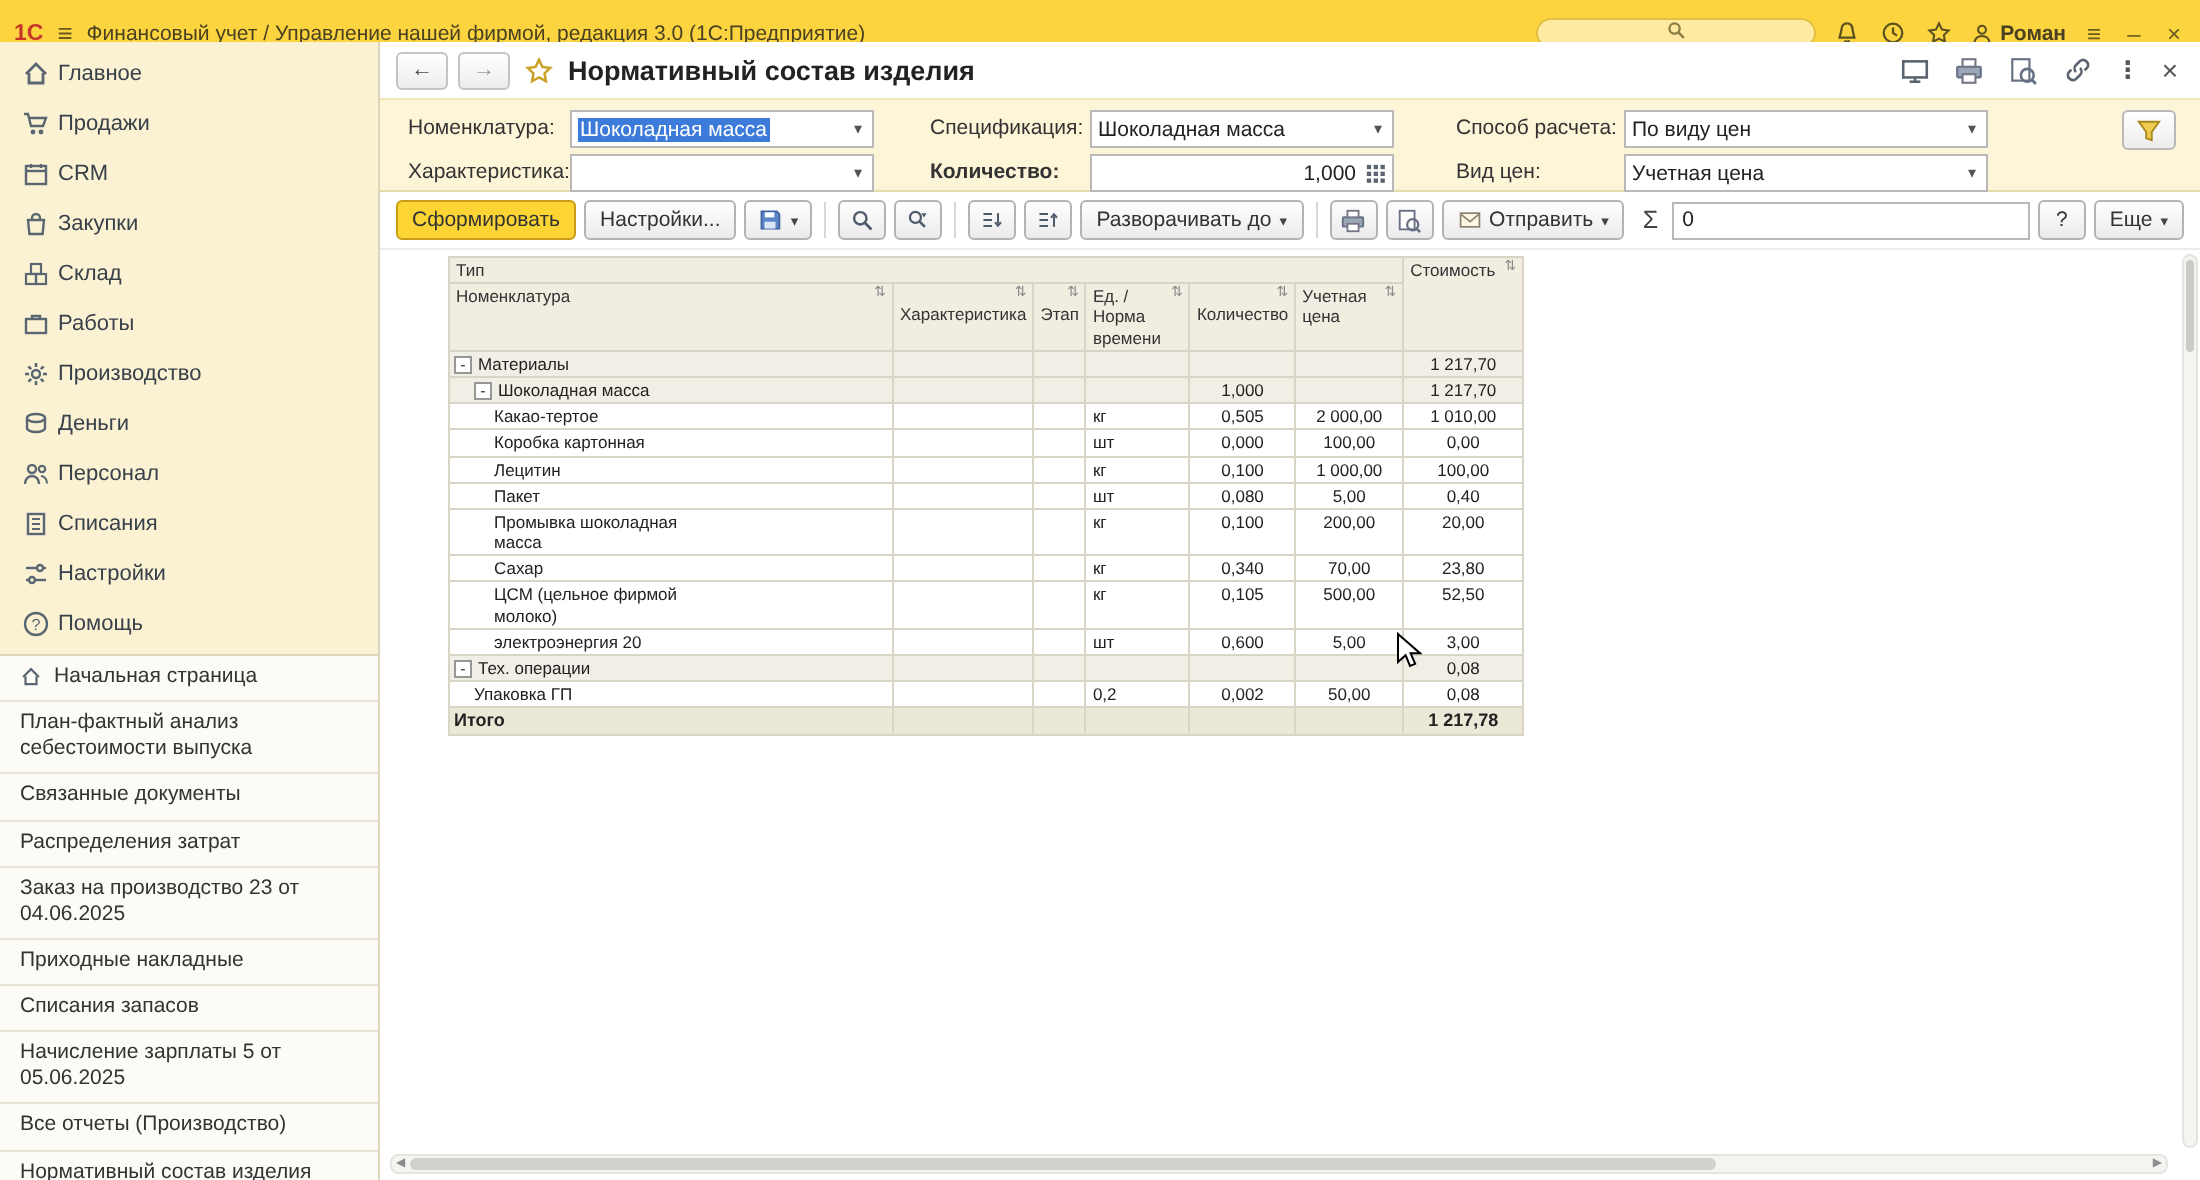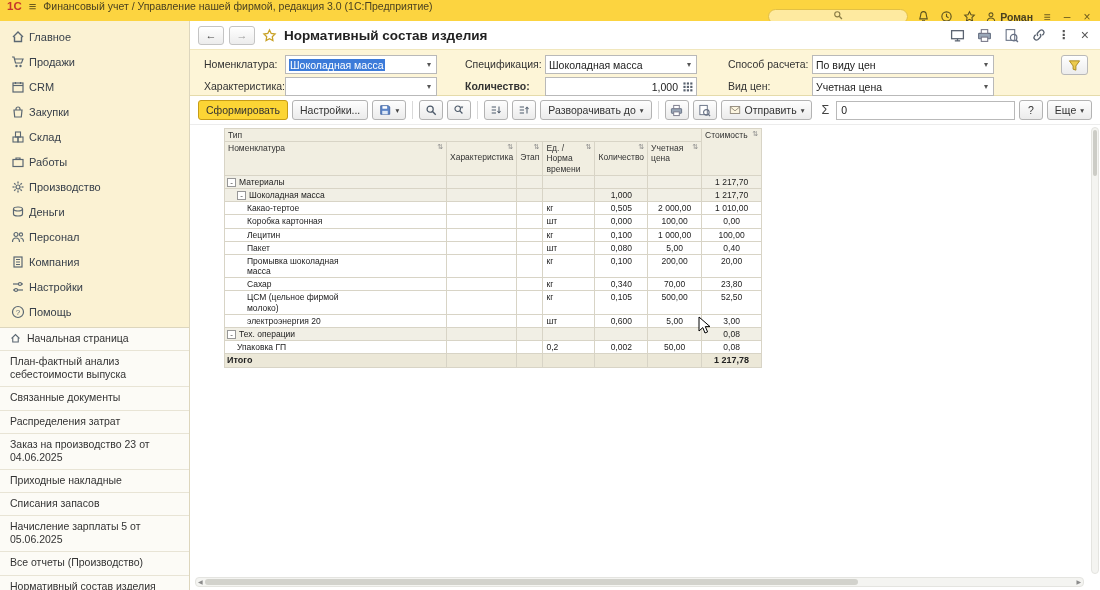--- a/index.html
+++ b/index.html
@@ -2,21 +2,21 @@
 <html><head>
 <meta charset="utf-8">
 <style>
   * { box-sizing: border-box; margin: 0; padding: 0; }
   html,body { width:1100px; height:590px; overflow:hidden;
     font-family:"Liberation Sans","DejaVu Sans",sans-serif; background:#ddd; }
   .screen { position:relative; width:1100px; height:590px; background:#fff; overflow:hidden; }
 
   
   .topbar { position:absolute; top:0; left:0; right:0; height:34px; background:#fcd440;
-    display:flex; gap:7px; padding:0 7px; border-bottom:1px solid #e8bd32; }
+    display:flex; align-items:center; gap:7px; padding:0 7px; border-bottom:1px solid #e8bd32; }
   .logo { color:#c6372a; font-weight:bold; font-size:11.5px; }
   .burger { font-size:13px; color:#6b5a1d; cursor:pointer; line-height:1; }
   .apptitle { font-size:10.5px; color:#4a4120; white-space:nowrap; overflow:hidden; }
   .tb-right { margin-left:auto; display:flex; align-items:center; gap:8px; }
   .searchbox { width:140px; height:15px; border-radius:8px; background:rgba(255,255,255,.5);
     border:1px solid #e3c044; display:flex; align-items:center; gap:4px; padding:0 6px; cursor:text;flex-direction:column; }
   .search-ph { font-size:9px; color:#988a50; white-space:nowrap; }
   .tbic { display:flex; align-items:center; justify-content:center; width:15px; height:15px; cursor:pointer; }
   .user { display:flex; align-items:center; gap:3px; font-size:10.5px; color:#4a4120; cursor:pointer;font-weight:bold; }
   .winbtn { font-size:12px; color:#6b5a1d; width:12px; }
@@ -261,21 +261,21 @@
         </div>
         <div class="side-item">
           <span class="icon">
             <svg viewBox="0 0 14 14" width="14" height="14">
               <rect x="3" y="2" width="8" height="10" fill="none" stroke="#5a6772" stroke-width="1.2"></rect>
               <line x1="5" y1="4.5" x2="9" y2="4.5" stroke="#5a6772"></line>
               <line x1="5" y1="7" x2="9" y2="7" stroke="#5a6772"></line>
               <line x1="5" y1="9.5" x2="9" y2="9.5" stroke="#5a6772"></line>
             </svg>
           </span>
-          <span>Компания</span>
+          <span>Списания</span>
         </div>
         <div class="side-item">
           <span class="icon">
             <svg viewBox="0 0 14 14" stroke="#5a6772" stroke-width="1.2" width="14" height="14">
               <line x1="2" y1="4" x2="12" y2="4"></line>
               <line x1="2" y1="10" x2="12" y2="10"></line>
               <circle cx="9" cy="4" r="1.5" fill="#fbf2d3"></circle>
               <circle cx="5" cy="10" r="1.5" fill="#fbf2d3"></circle>
             </svg>
           </span>

